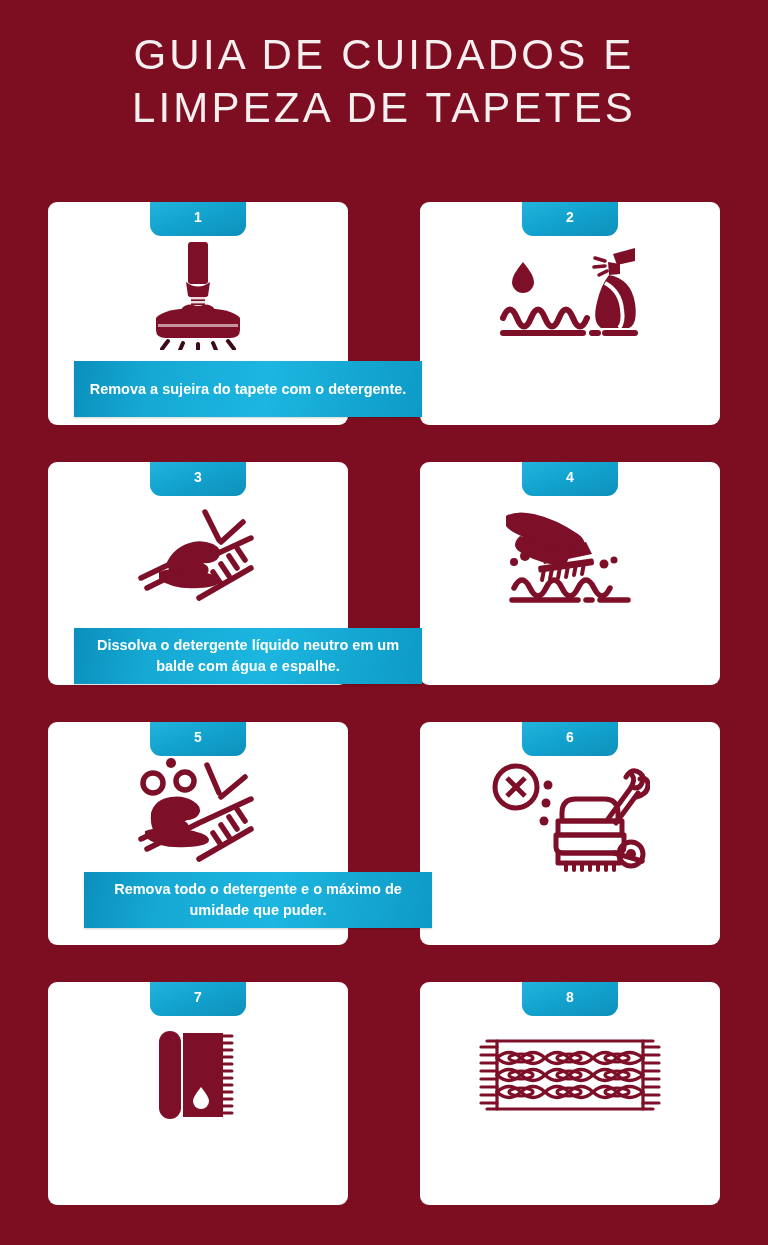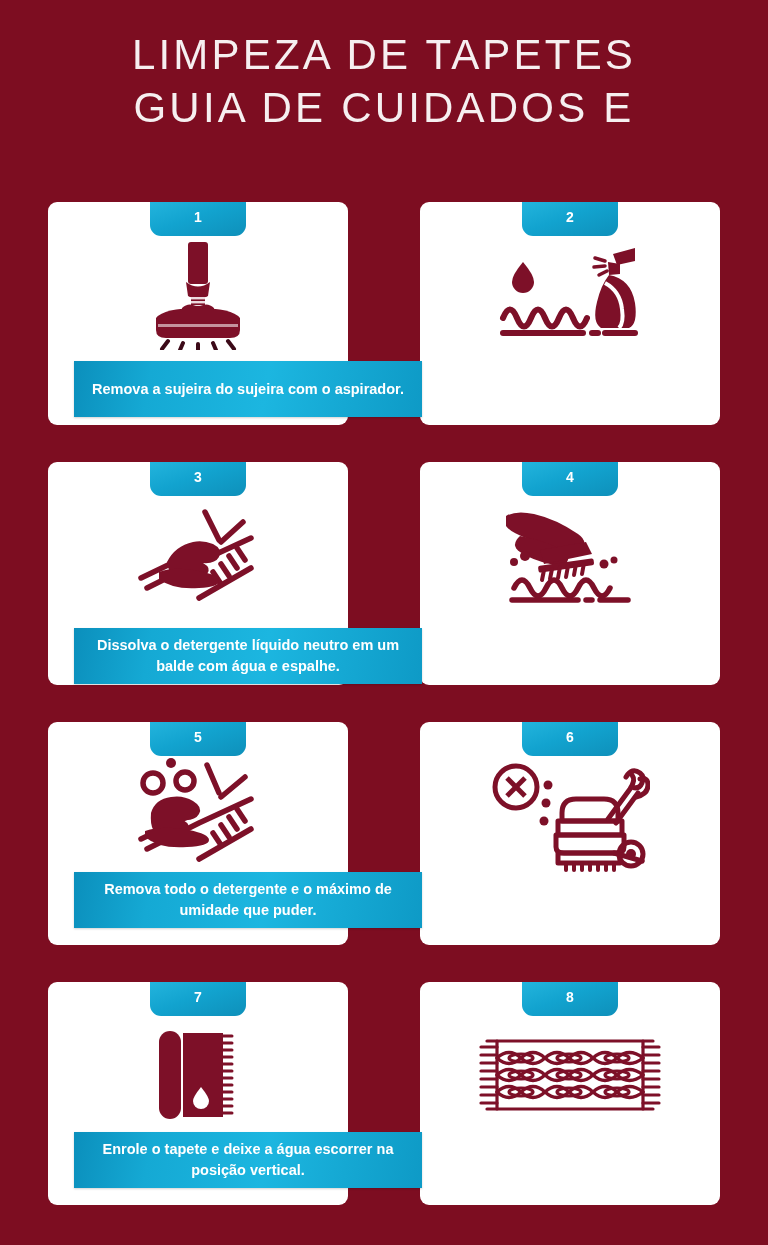--- a/index.html
+++ b/index.html
@@ -111,33 +111,33 @@
     line-height: 21px;
     padding: 0 10px;
     z-index: 6;
     box-shadow: 0 1px 2px rgba(0,0,0,0.18);
   }
   .band.left  { left: 26px;  width: 348px; }
 
   
   .row1 .band { top: 159px; }
   .row2 .band { top: 166px; }
-  .row3 .band { top: 150px; }
+  .row3 .band { top: 150px; margin-left: 10px; }
   .row4 .band { top: 150px; }
 
   .band-text { display: block; width: 100%; }
 </style>
 </head>
 <body>
 
 <div class="page">
 
   <div class="title-block">
+    <div class="title-line">GUIA DE CUIDADOS E</div>
     <div class="title-line">LIMPEZA DE TAPETES</div>
-    <div class="title-line">GUIA DE CUIDADOS E</div>
   </div>
 
   <div class="grid">
 
     <div class="row row1">
 
       <div class="card left">
         <div class="badge">1</div>
         <div class="icon-area">
           <svg width="120" height="110" viewBox="0 0 120 110">
@@ -155,21 +155,21 @@
                 <line x1="30" y1="101" x2="24" y2="109"></line>
                 <line x1="45" y1="103" x2="42" y2="110"></line>
                 <line x1="60" y1="104" x2="60" y2="110"></line>
                 <line x1="75" y1="103" x2="78" y2="110"></line>
                 <line x1="90" y1="101" x2="96" y2="109"></line>
               </g>
             </g>
           </svg>
         </div>
         <div class="band left">
-          <span class="band-text">Remova a sujeira do sujeira com o aspirador.</span>
+          <span class="band-text">Remova a sujeira do tapete com o detergente.</span>
         </div>
       </div>
 
       <div class="card right">
         <div class="badge">2</div>
         <div class="icon-area">
           <svg width="150" height="110" viewBox="0 0 150 110">
             <g fill="none" stroke="#7d1028" stroke-width="6" stroke-linecap="round">
               <path d="M8 78 q7 -17 14 0 t14 0 t14 0 t14 0 t14 0 t14 0"></path>
               <line x1="8" y1="93" x2="88" y2="93"></line>
@@ -349,23 +349,20 @@
               <line x1="70" y1="46" x2="79" y2="46"></line>
               <line x1="70" y1="53" x2="79" y2="53"></line>
               <line x1="70" y1="60" x2="79" y2="60"></line>
               <line x1="70" y1="67" x2="79" y2="67"></line>
               <line x1="70" y1="74" x2="79" y2="74"></line>
               <line x1="70" y1="81" x2="79" y2="81"></line>
               <line x1="70" y1="88" x2="79" y2="88"></line>
             </g>
             <path d="M48 62 q8 10 8 14 a8 8 0 0 1 -16 0 q0 -4 8 -14 z" fill="#ffffff"></path>
           </svg>
-        </div>
-        <div class="band left">
-          <span class="band-text">Enrole o tapete e deixe a água escorrer na posição vertical.</span>
         </div>
       </div>
 
       <div class="card right">
         <div class="badge">8</div>
         <div class="icon-area">
           <svg width="190" height="80" viewBox="0 0 190 80">
             <g stroke="#7d1028" stroke-width="3.2" stroke-linecap="round" fill="none">
               <line x1="12" y1="6" x2="178" y2="6"></line>
               <line x1="12" y1="74" x2="178" y2="74"></line>

